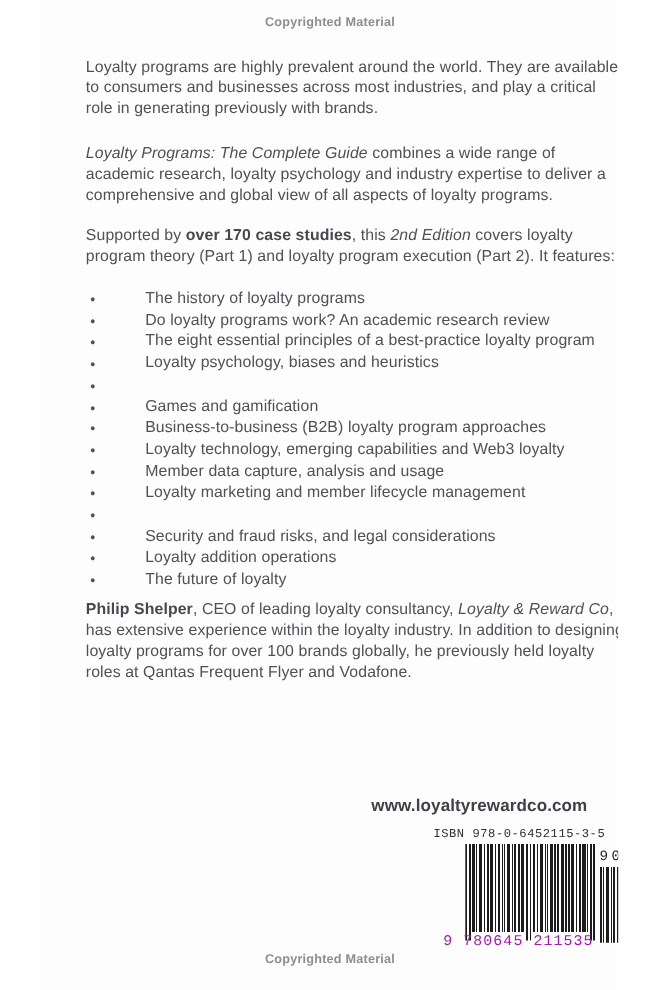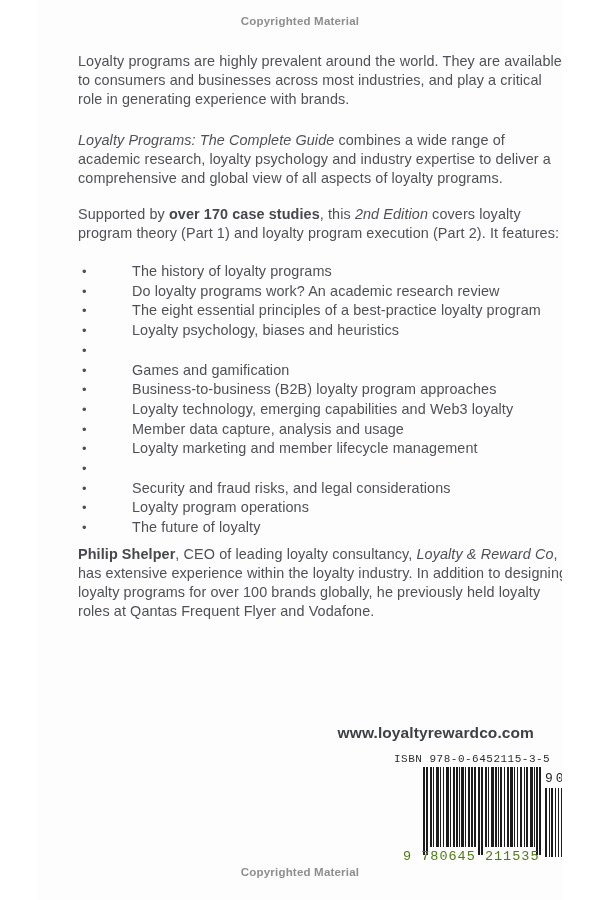--- a/index.html
+++ b/index.html
@@ -34,42 +34,42 @@
   .barcode-area{position:absolute;left:356px;top:753px;width:224px;height:132px;}
   .isbn{
     position:absolute;top:0;left:0;width:152px;text-align:center;
     font-family:"Liberation Mono","DejaVu Sans Mono",monospace;
     font-size:11px;letter-spacing:.5px;color:#2e2e2e;white-space:nowrap;
   }
   .ean-bars{position:absolute;top:14px;left:29px;}
   .ean-digits{
     position:absolute;top:96px;left:9px;width:160px;
     font-family:"Liberation Mono","DejaVu Sans Mono",monospace;
-    font-size:13.5px;letter-spacing:1px;color:#4d7c0f;white-space:nowrap;
+    font-size:13.5px;letter-spacing:1px;color:#a21caf;white-space:nowrap;
   }
   .supp{position:absolute;left:151px;top:17px;width:73px;}
   .supp-label{
     font-family:"Liberation Mono","DejaVu Sans Mono",monospace;
     font-size:13px;letter-spacing:3px;color:#1f1f1f;white-space:nowrap;
     display:flex;align-items:center;
   }
   .supp-label .arrow{font-size:14px;letter-spacing:0;margin-left:1px;}
   .supp-bars{display:block;margin-top:2px;}
   svg rect{fill:#1c1c1c;}
 </style>
 </head>
 <body>
 
 <div class="page">
 
   <div class="copyright top">Copyrighted Material</div>
 
   <div class="body-copy">
 
-    <p class="para p1">Loyalty programs are highly prevalent around the world. They are available to consumers and businesses across most industries, and play a critical role in generating experience with brands.</p>
+    <p class="para p1">Loyalty programs are highly prevalent around the world. They are available to consumers and businesses across most industries, and play a critical role in generating previously with brands.</p>
 
     <p class="para p2"><i>Loyalty Programs: The Complete Guide</i><span> combines a wide range of academic research, loyalty psychology and industry expertise to deliver a comprehensive and global view of all aspects of loyalty programs.</span></p>
 
     <p class="para p3"><span>Supported by </span><b>over 170 case studies</b><span>, this </span><i>2nd Edition</i><span> covers loyalty program theory (Part 1) and loyalty program execution (Part 2). It features:</span></p>
 
     <div class="features">
       <div class="feature-row">
           <span class="dot">•</span>
           <span class="ftext">The history of loyalty programs</span>
         </div>
@@ -110,21 +110,21 @@
         </div>
       <div class="feature-row">
           <span class="dot">•</span>
         </div>
       <div class="feature-row">
           <span class="dot">•</span>
           <span class="ftext">Security and fraud risks,  and legal considerations</span>
         </div>
       <div class="feature-row">
           <span class="dot">•</span>
-          <span class="ftext">Loyalty program operations</span>
+          <span class="ftext">Loyalty addition operations</span>
         </div>
       <div class="feature-row">
           <span class="dot">•</span>
           <span class="ftext">The future of loyalty</span>
         </div>
     </div>
 
     <p class="para author"><b>Philip Shelper</b><span>, CEO of leading loyalty consultancy, </span><i>Loyalty &amp; Reward Co</i><span>, has extensive experience within the loyalty industry. In addition to designing loyalty programs for over 100 brands globally, he previously held loyalty roles at Qantas Frequent Flyer and Vodafone.</span></p>
 
   </div>

